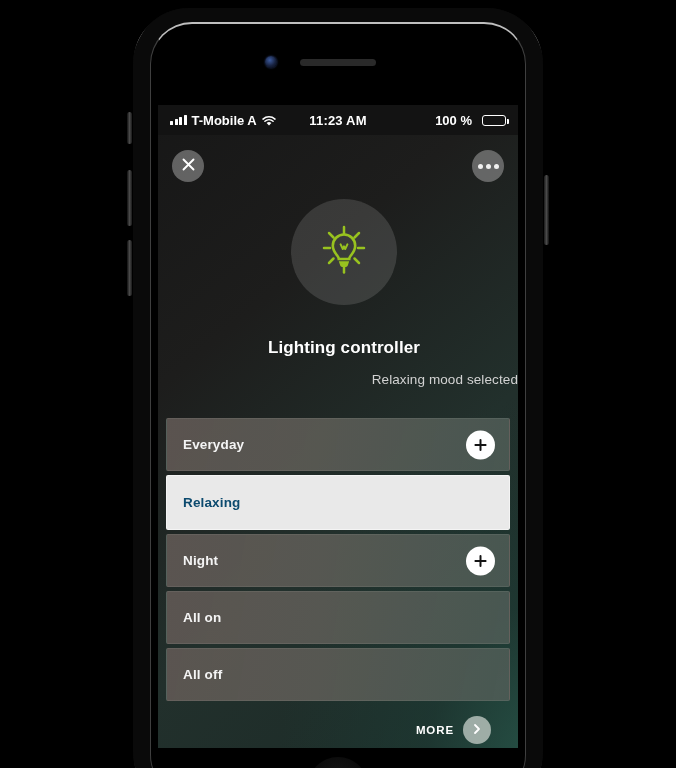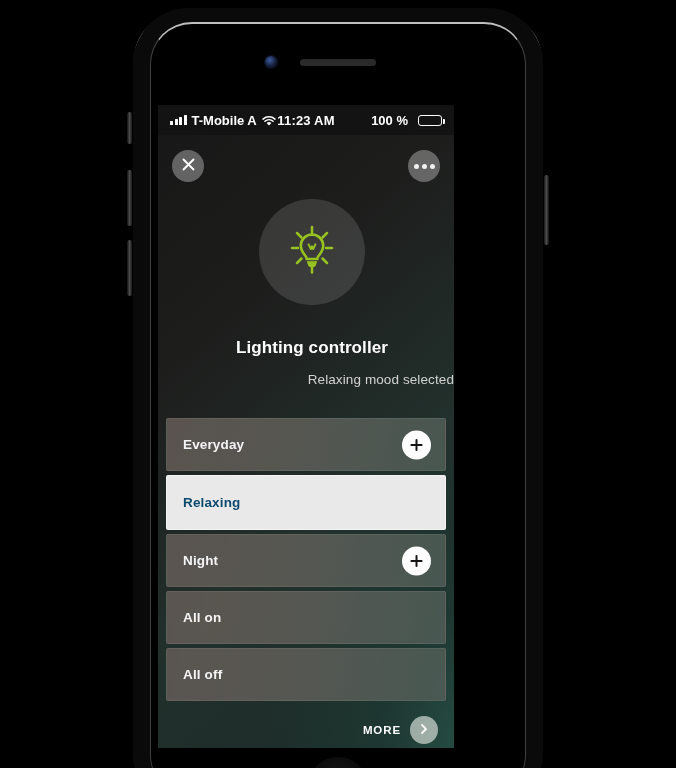--- a/index.html
+++ b/index.html
@@ -84,21 +84,21 @@
   .home-btn{
     position:absolute; left:308px; top:757px;
     width:60px; height:60px; border-radius:50%;
     background:radial-gradient(circle at 50% 35%, #151515 0%, #070707 70%);
   }
 
   
   .screen{
     position:absolute;
     left:158px; top:105px;
-    width:296px; height:643px;
+    width:360px; height:643px;
     overflow:hidden;
     background:
       radial-gradient(120% 95% at 108% 104%, rgba(40,86,74,.95) 0%, rgba(30,62,55,.55) 28%, rgba(16,26,24,0) 62%),
       linear-gradient(140deg, #171717 0%, #1d1d1c 30%, #22302c 62%, #1b2b27 100%);
   }
 
   
   .statusbar{
     position:relative; height:30px;
     display:flex; align-items:center;
@@ -186,21 +186,21 @@
     position:absolute; right:14px; top:50%; transform:translateY(-50%);
     width:29px; height:29px; border-radius:50%;
     background:#fff;
     display:flex; align-items:center; justify-content:center;
     border:none; cursor:pointer;
   }
   .add-btn svg{ display:block; }
 
   
   .footer{
-    margin-top:9px; padding:0 16px 0 0;
+    margin-top:9px; padding:0 27px 0 0;
     display:flex; align-items:center; justify-content:flex-end; gap:9px;
     height:40px;
   }
   .more-label{
     color:#ffffff; font-size:11.5px; font-weight:bold; letter-spacing:.9px;
   }
   .more-btn{
     width:28px; height:28px; border-radius:50%;
     background:rgba(186,196,190,.82);
     display:flex; align-items:center; justify-content:center;

